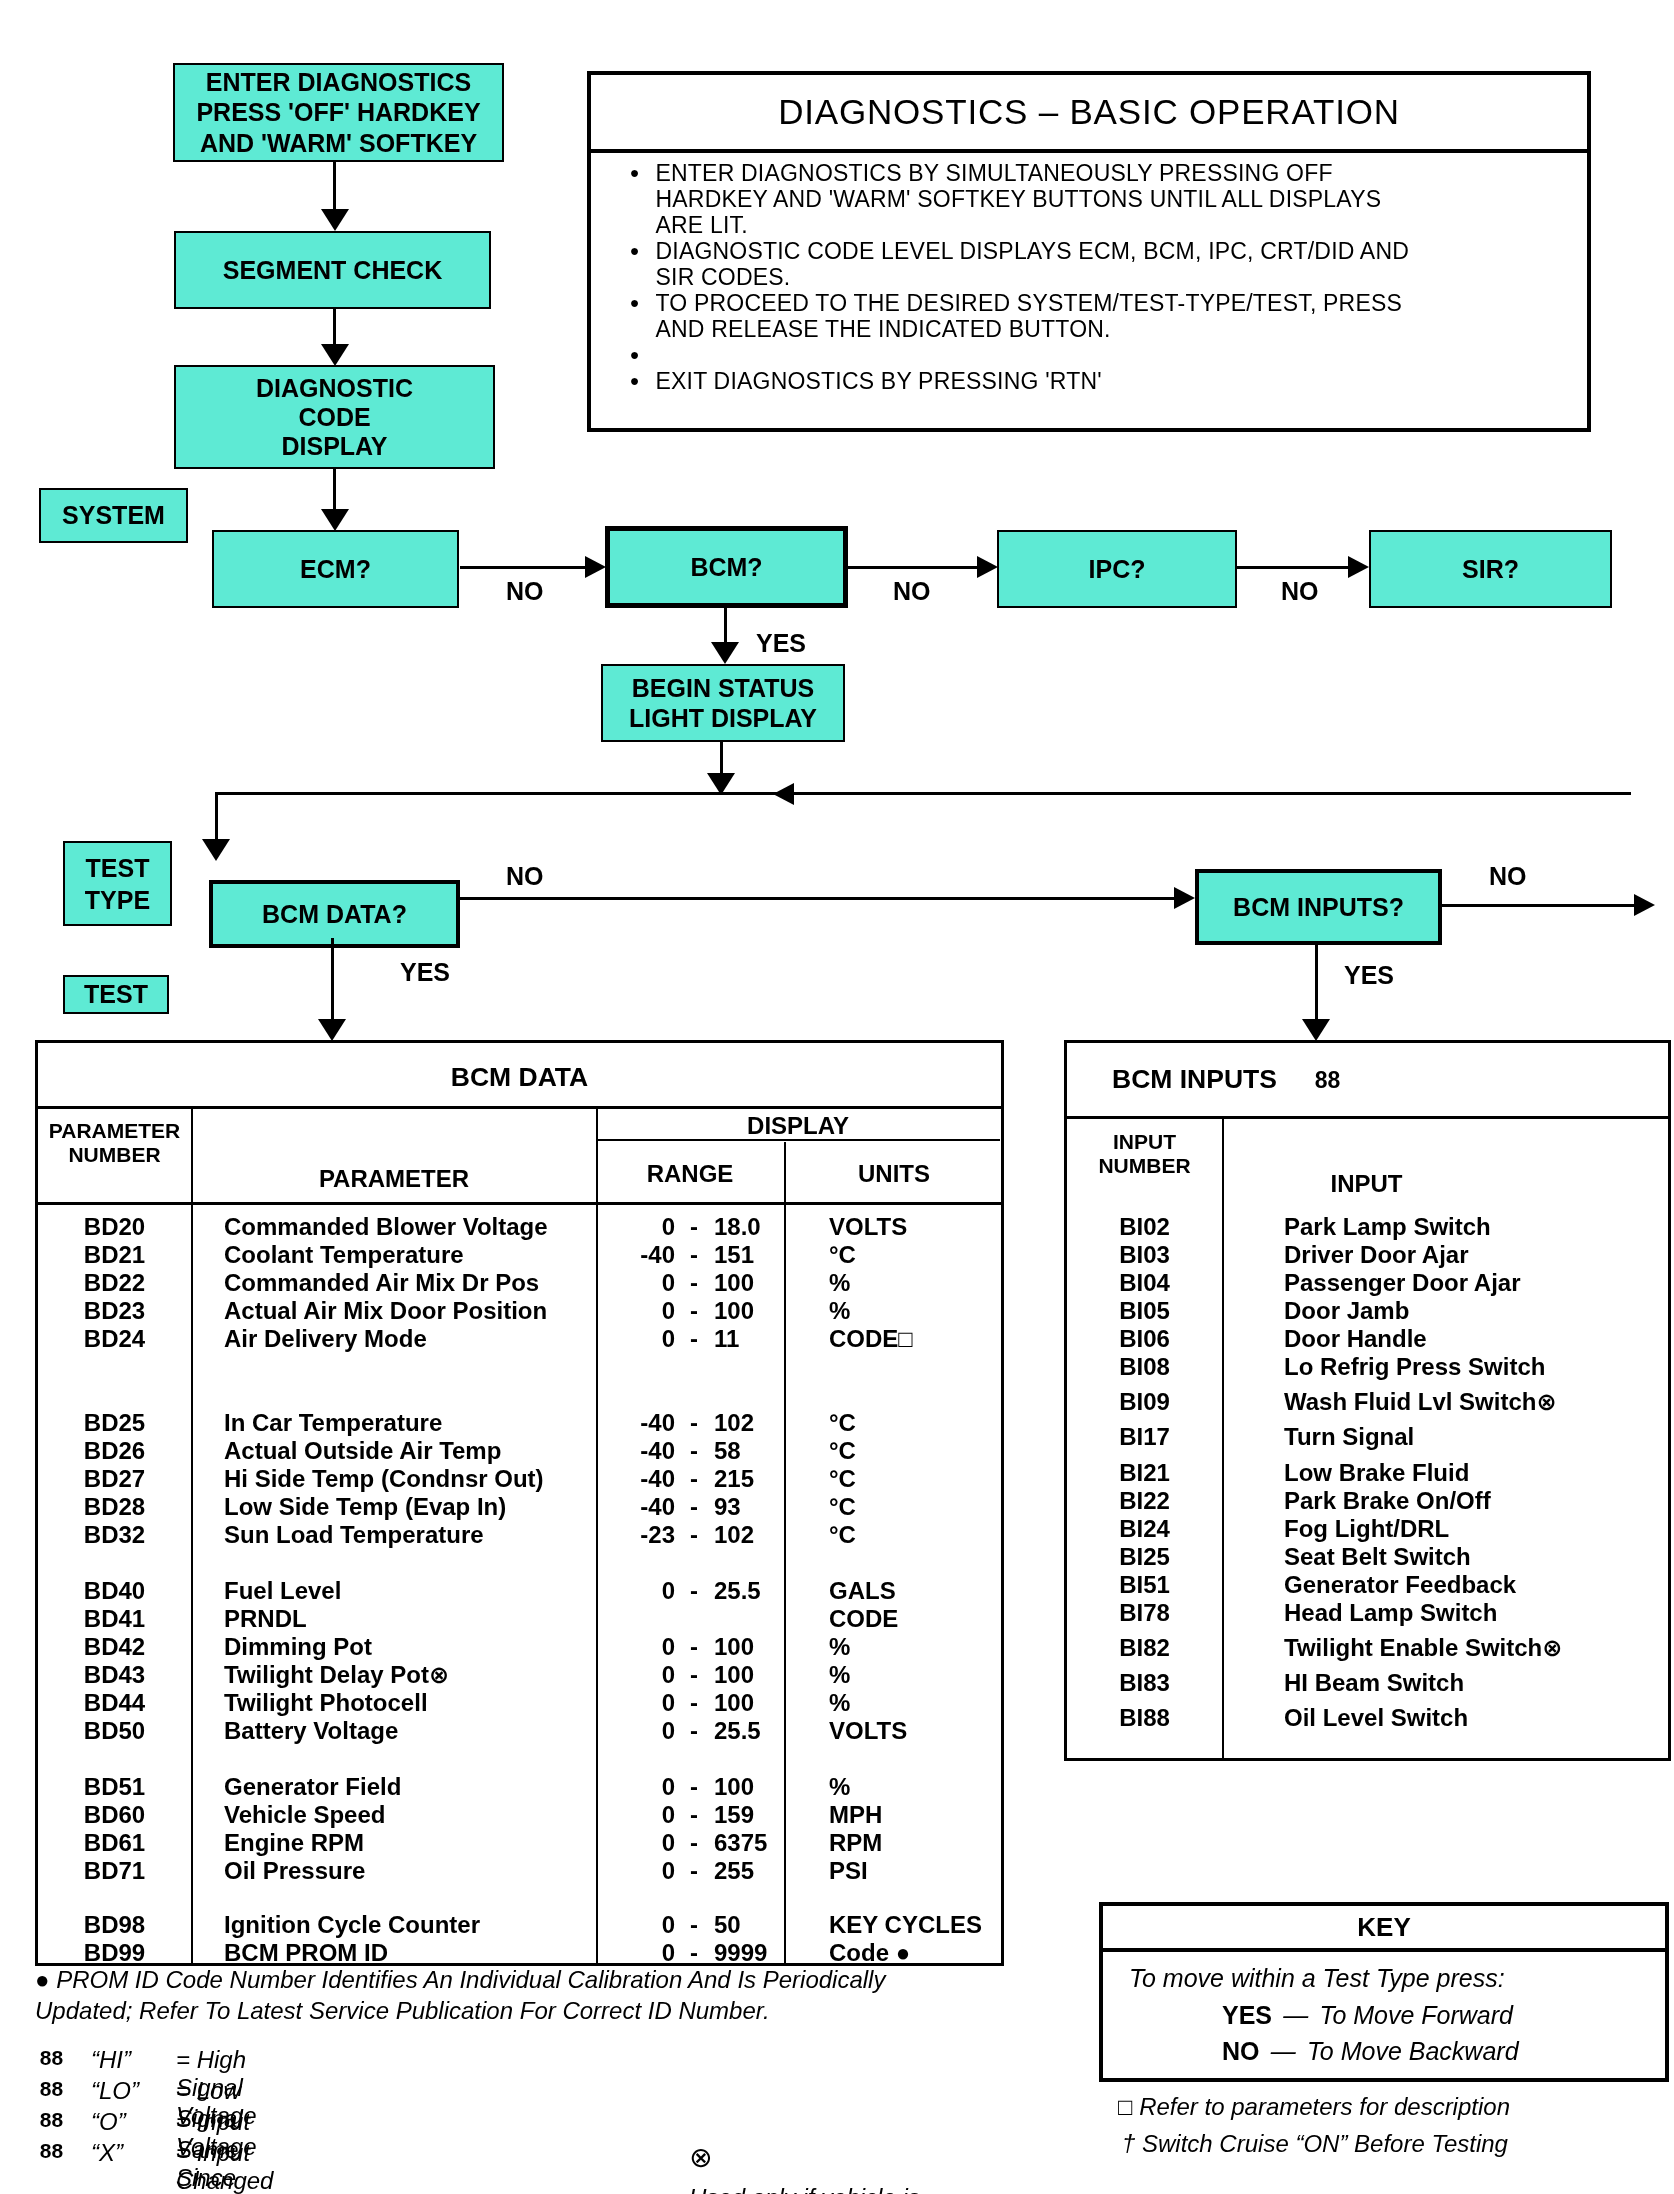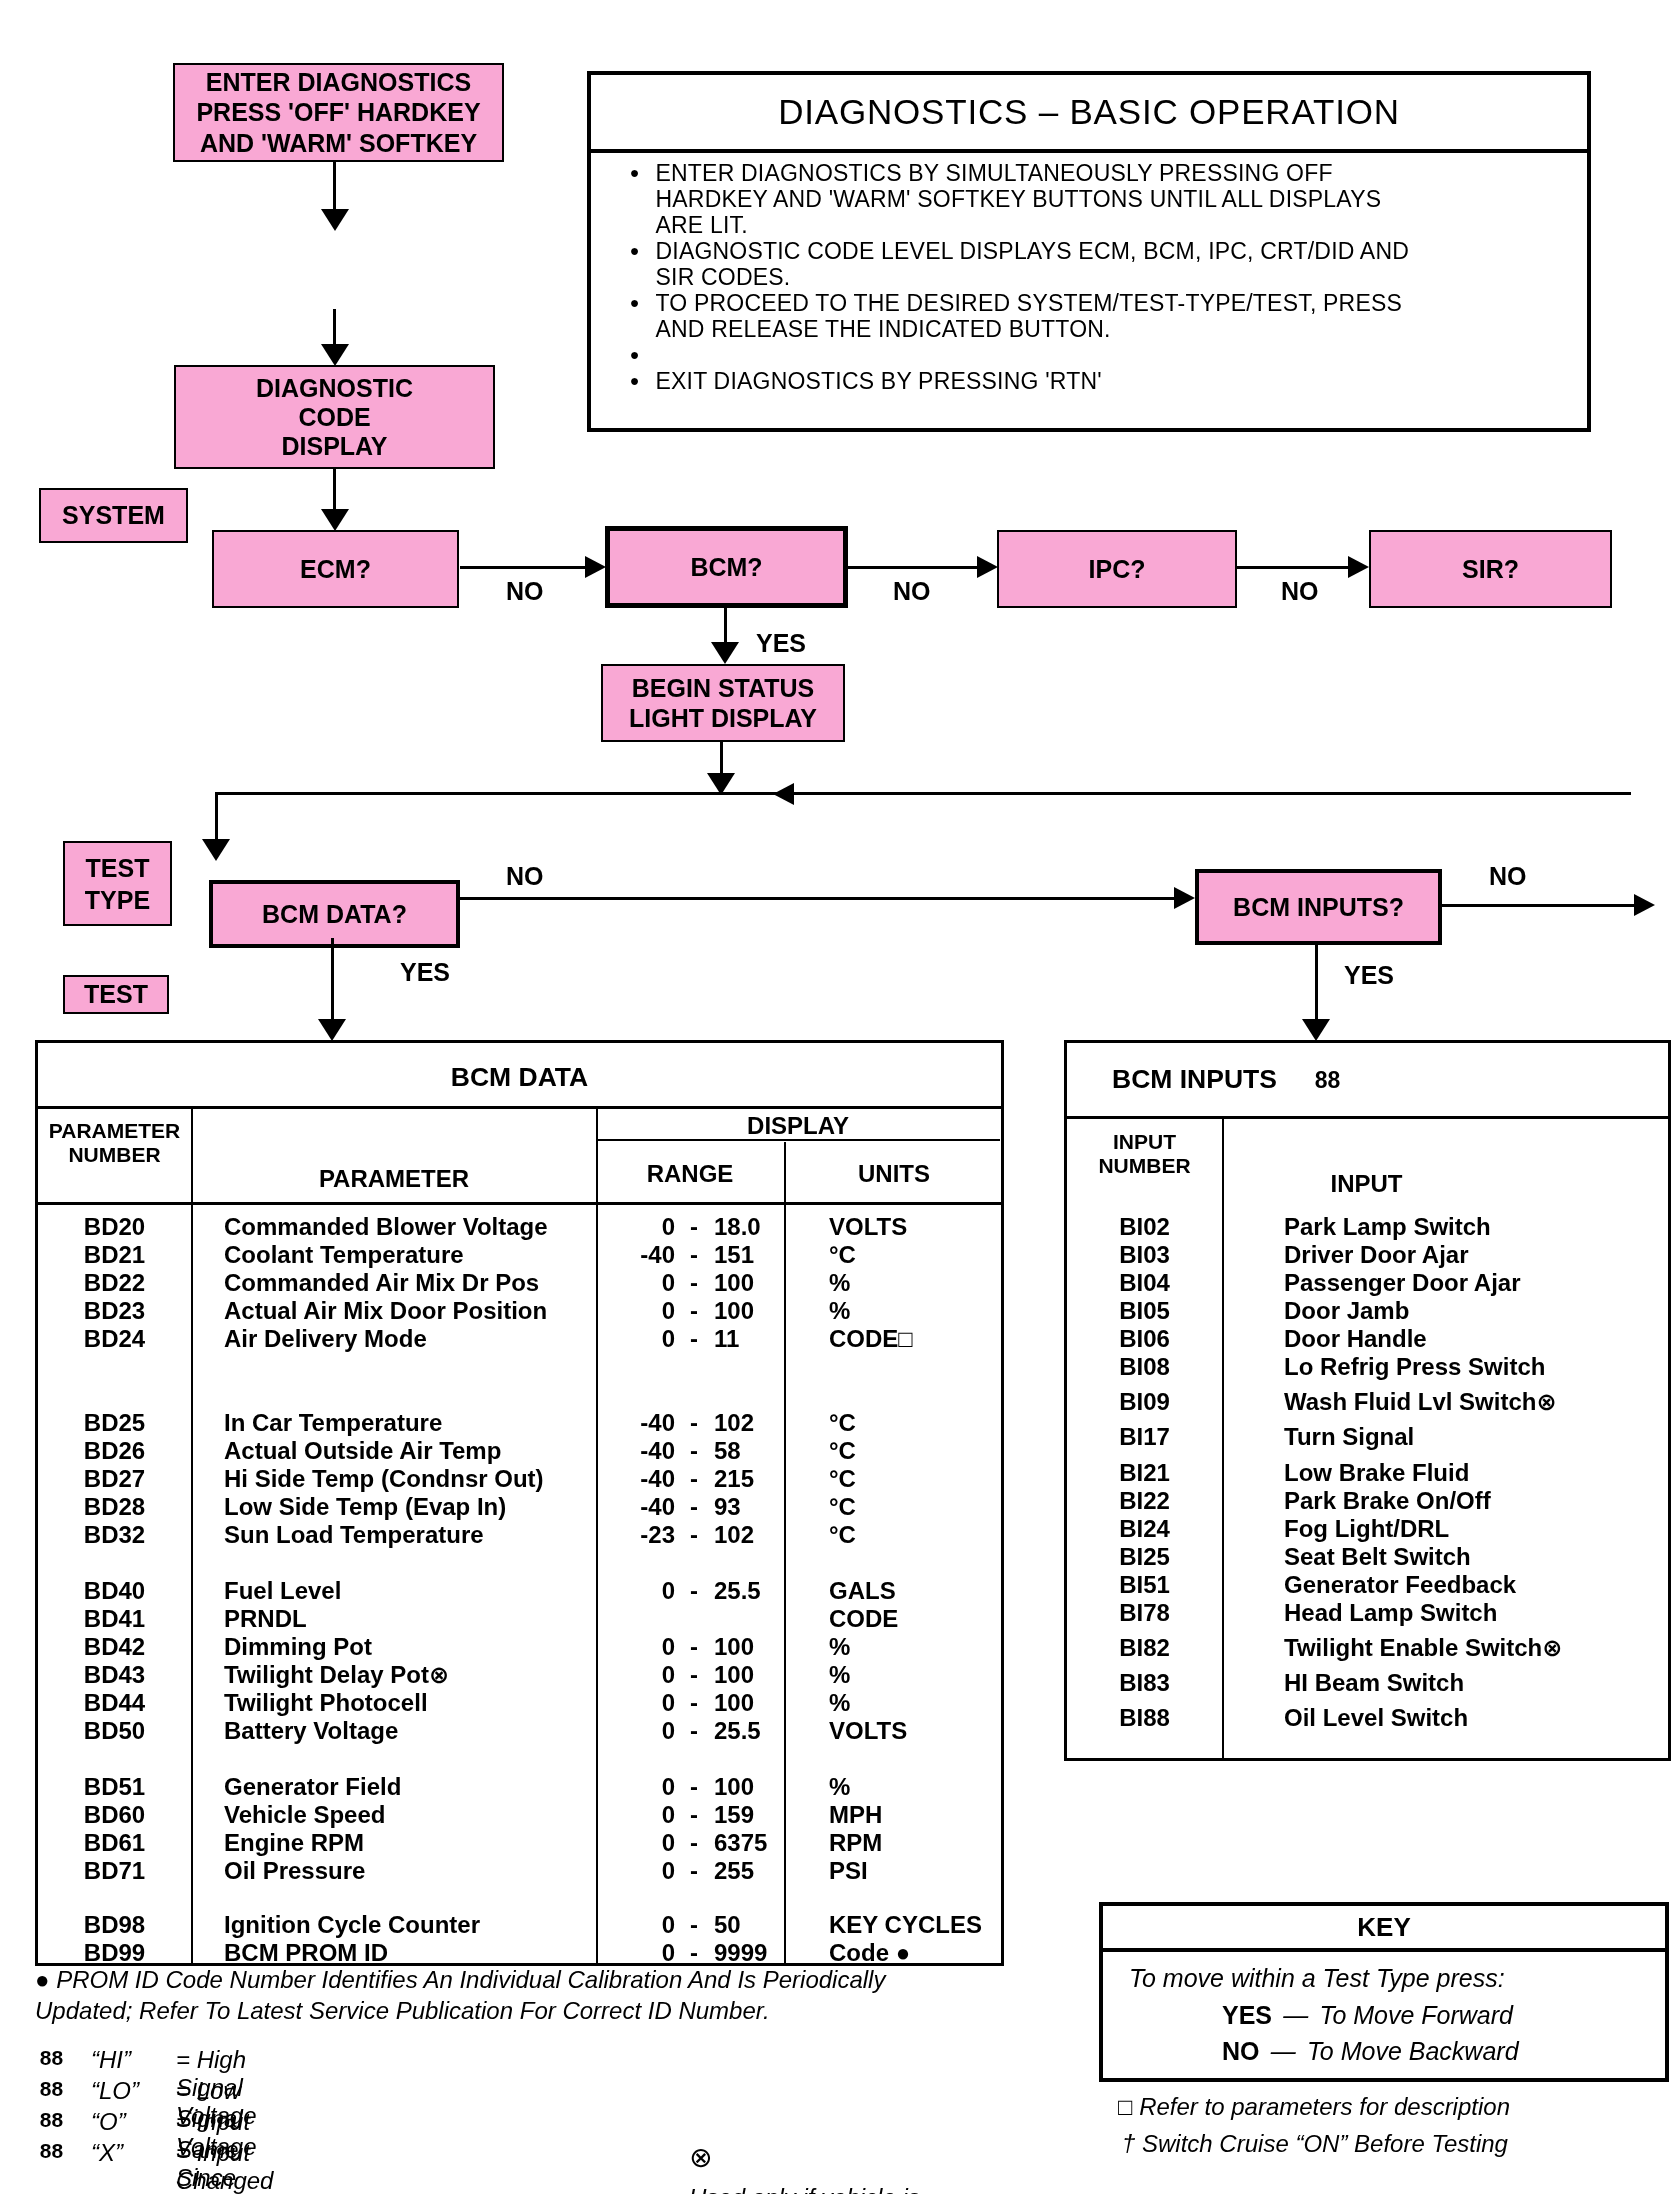--- a/index.html
+++ b/index.html
@@ -1,19 +1,19 @@
 <!DOCTYPE html>
 <html style="font-size:13px"><head>
 <meta charset="utf-8">
 <style>
   html,body{margin:0;padding:0;background:#ffffff;}
   .canvas{position:relative;width:1674px;height:2194px;background:#ffffff;color:#000;
           font-family:"Liberation Sans","DejaVu Sans",sans-serif;overflow:hidden;}
   
-  .box{position:absolute;border:3.2px solid #000;background:#f9a8d4;display:flex;align-items:center;
+  .box{position:absolute;border:3.2px solid #000;background:#5eead4;display:flex;align-items:center;
        justify-content:center;text-align:center;font-weight:700;font-size:25px;line-height:30.5px;
        white-space:pre-line;box-sizing:border-box;}
   .thin{border-width:2.4px;}
   .thick{border-width:5.6px;}
   
   .hline,.vline{position:absolute;background:#000;}
   .hline{height:3.2px;}
   .vline{width:3.2px;}
   .arr{position:absolute;width:0;height:0;}
   .arr-d{border-left:14.5px solid transparent;border-right:14.5px solid transparent;border-top:22.5px solid #000;}
@@ -66,20 +66,21 @@
 </head>
 <body>
 
 <div class="canvas">
 
   <div class="box thin" style="left:173px;top:63px;width:331px;height:99px;">ENTER DIAGNOSTICS
 PRESS 'OFF' HARDKEY
 AND 'WARM' SOFTKEY</div>
   <div class="vline" style="left:333px;top:162px;height:48px;"></div>
   <div class="arr arr-d" style="left:321px;top:209px;"></div>
+  <div class="box thin" style="left:174px;top:231px;width:317px;height:78px;">SEGMENT CHECK</div>
   <div class="vline" style="left:333px;top:309px;height:37px;"></div>
   <div class="arr arr-d" style="left:321px;top:344px;"></div>
   <div class="box thin" style="left:174px;top:365px;width:321px;height:104px;line-height:29px;">DIAGNOSTIC
 CODE
 DISPLAY</div>
   <div class="vline" style="left:333px;top:469px;height:42px;"></div>
   <div class="arr arr-d" style="left:321px;top:509px;"></div>
 
   <div class="panel">
     <div class="panel-title">DIAGNOSTICS – BASIC OPERATION</div>

